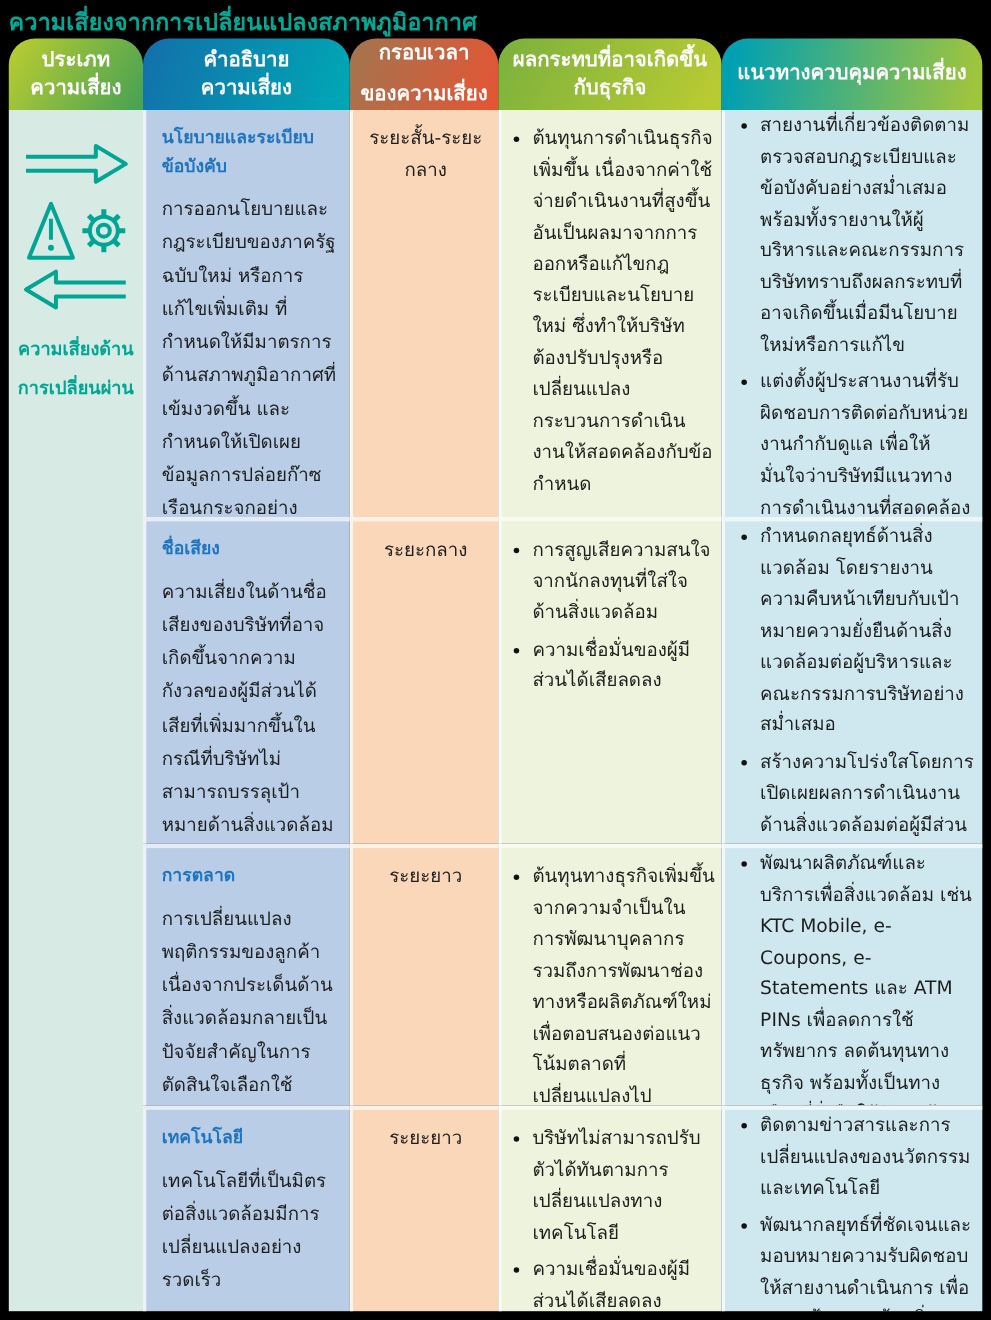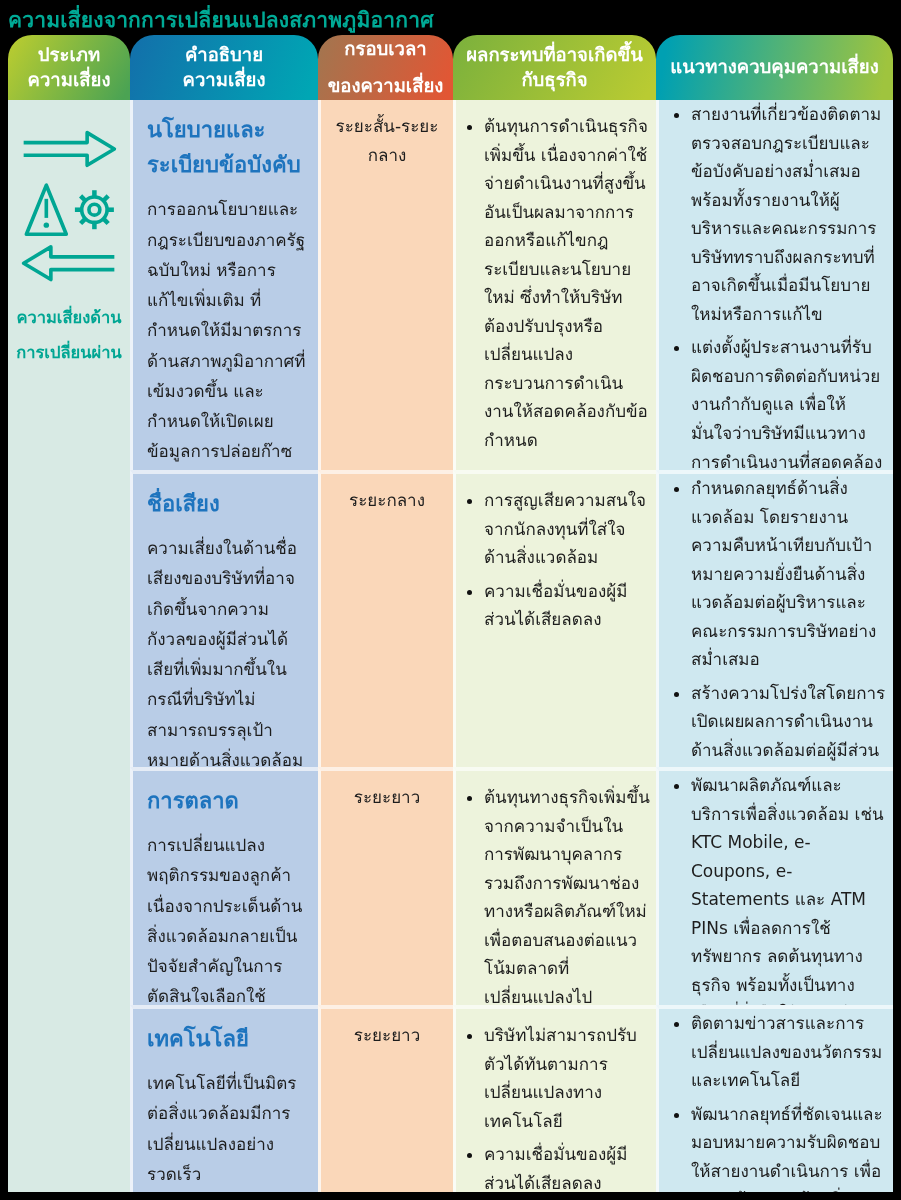--- a/index.html
+++ b/index.html
@@ -47,21 +47,21 @@
   }
 
   .cell { box-sizing:border-box; overflow:hidden; overflow-wrap:break-word; }
   .c-desc { background:#b9cde7; padding:12px 12px 0 14px; border-left:3px solid rgba(255,255,255,0.75); }
   .c-time { background:#fad7b9; padding:12px 6px 0 6px; text-align:center; border-left:3px solid rgba(255,255,255,0.75); }
   .c-imp  { background:#edf3dc; padding:12px 6px 0 6px;  border-left:3px solid rgba(255,255,255,0.75); }
   .c-ctl  { background:#cfe8f0; padding:0 6px 0 10px; border-left:3px solid rgba(255,255,255,0.75); }
   .sep { border-top:4px solid rgba(255,255,255,0.62); }
 
   .risk-name {
-    color:#1E74BE; font-weight:bold; font-size:22px;
+    color:#1E74BE; font-weight:bold; font-size:16px;
     line-height:1.6; margin:0 0 12px 0;
   }
   .desc-text { font-size:17px; color:#1d1d1d; line-height:1.78; }
   .time-text { font-size:17px; color:#1d1d1d; line-height:1.7; }
   ul.blist {
     margin:0; padding:0 0 0 21px;
     font-size:17px; color:#1d1d1d; line-height:1.68;
   }
   ul.blist li { margin:0 0 5px 0; padding-left:1px; }
   ul.blist li::marker { color:#111; font-size:15px; }

